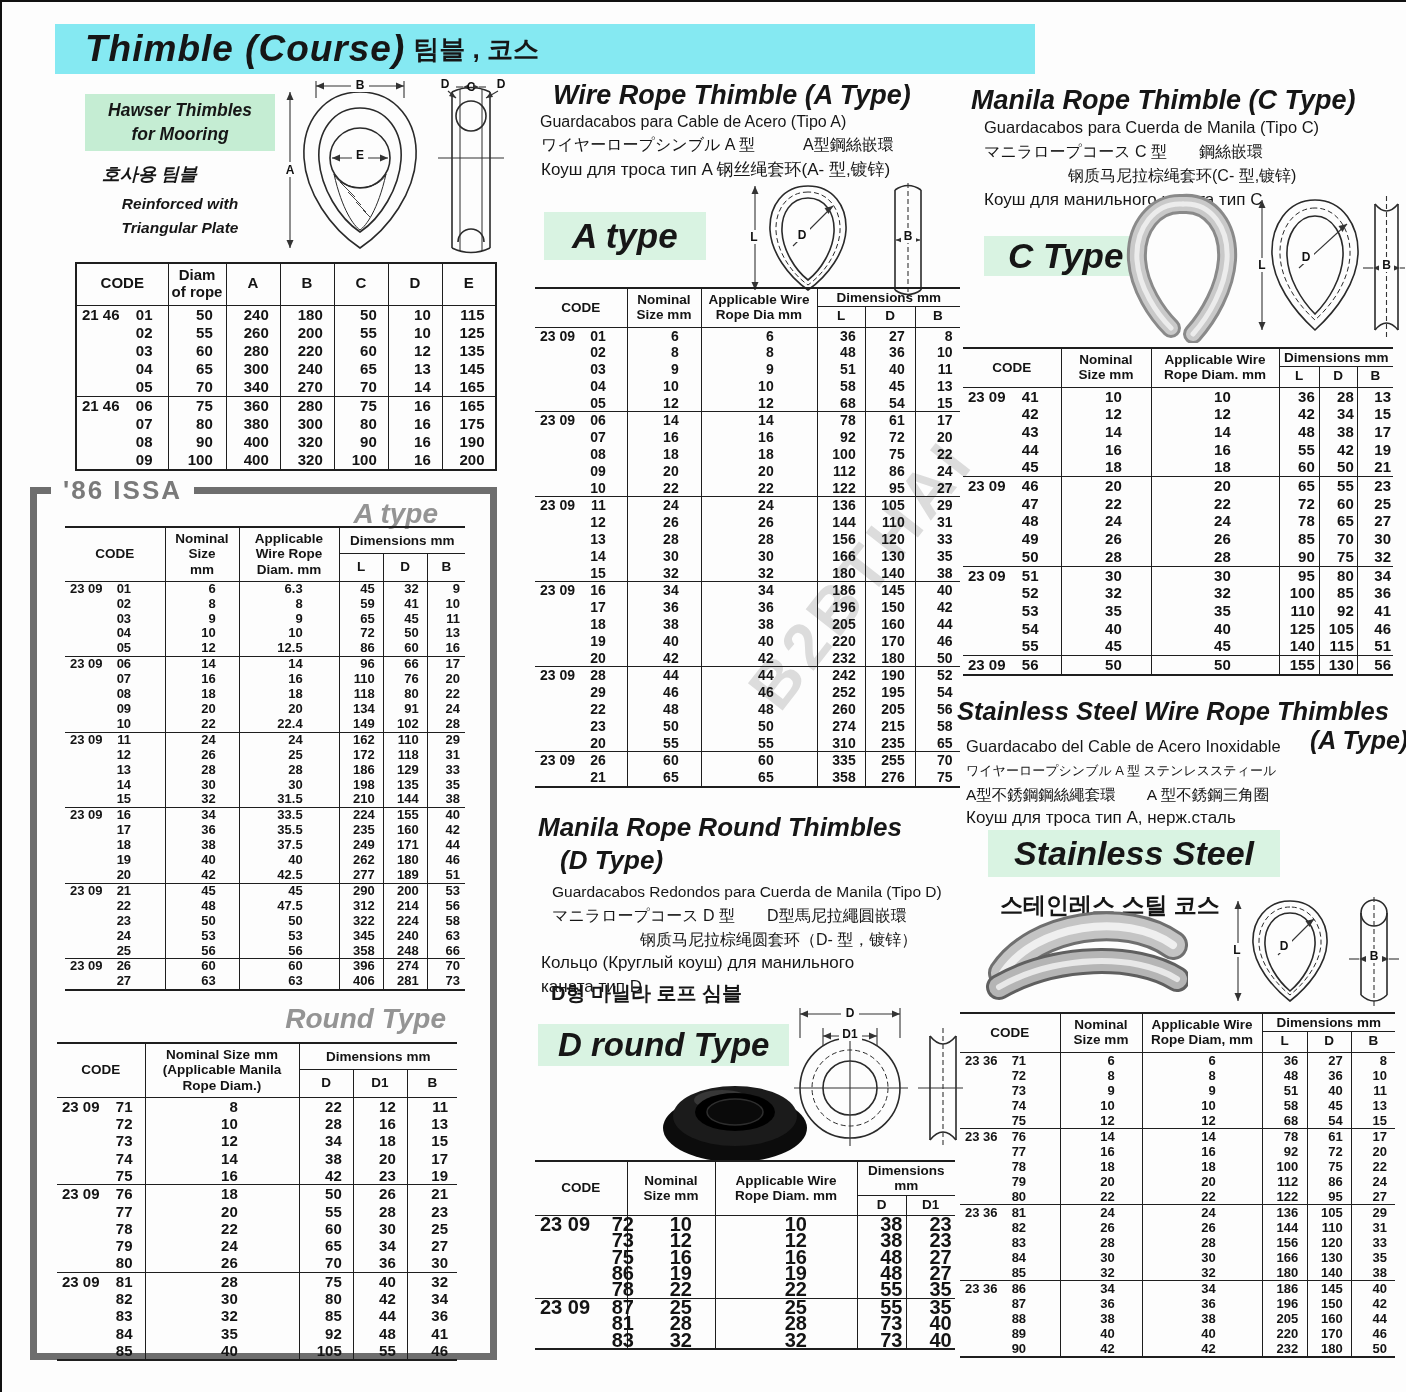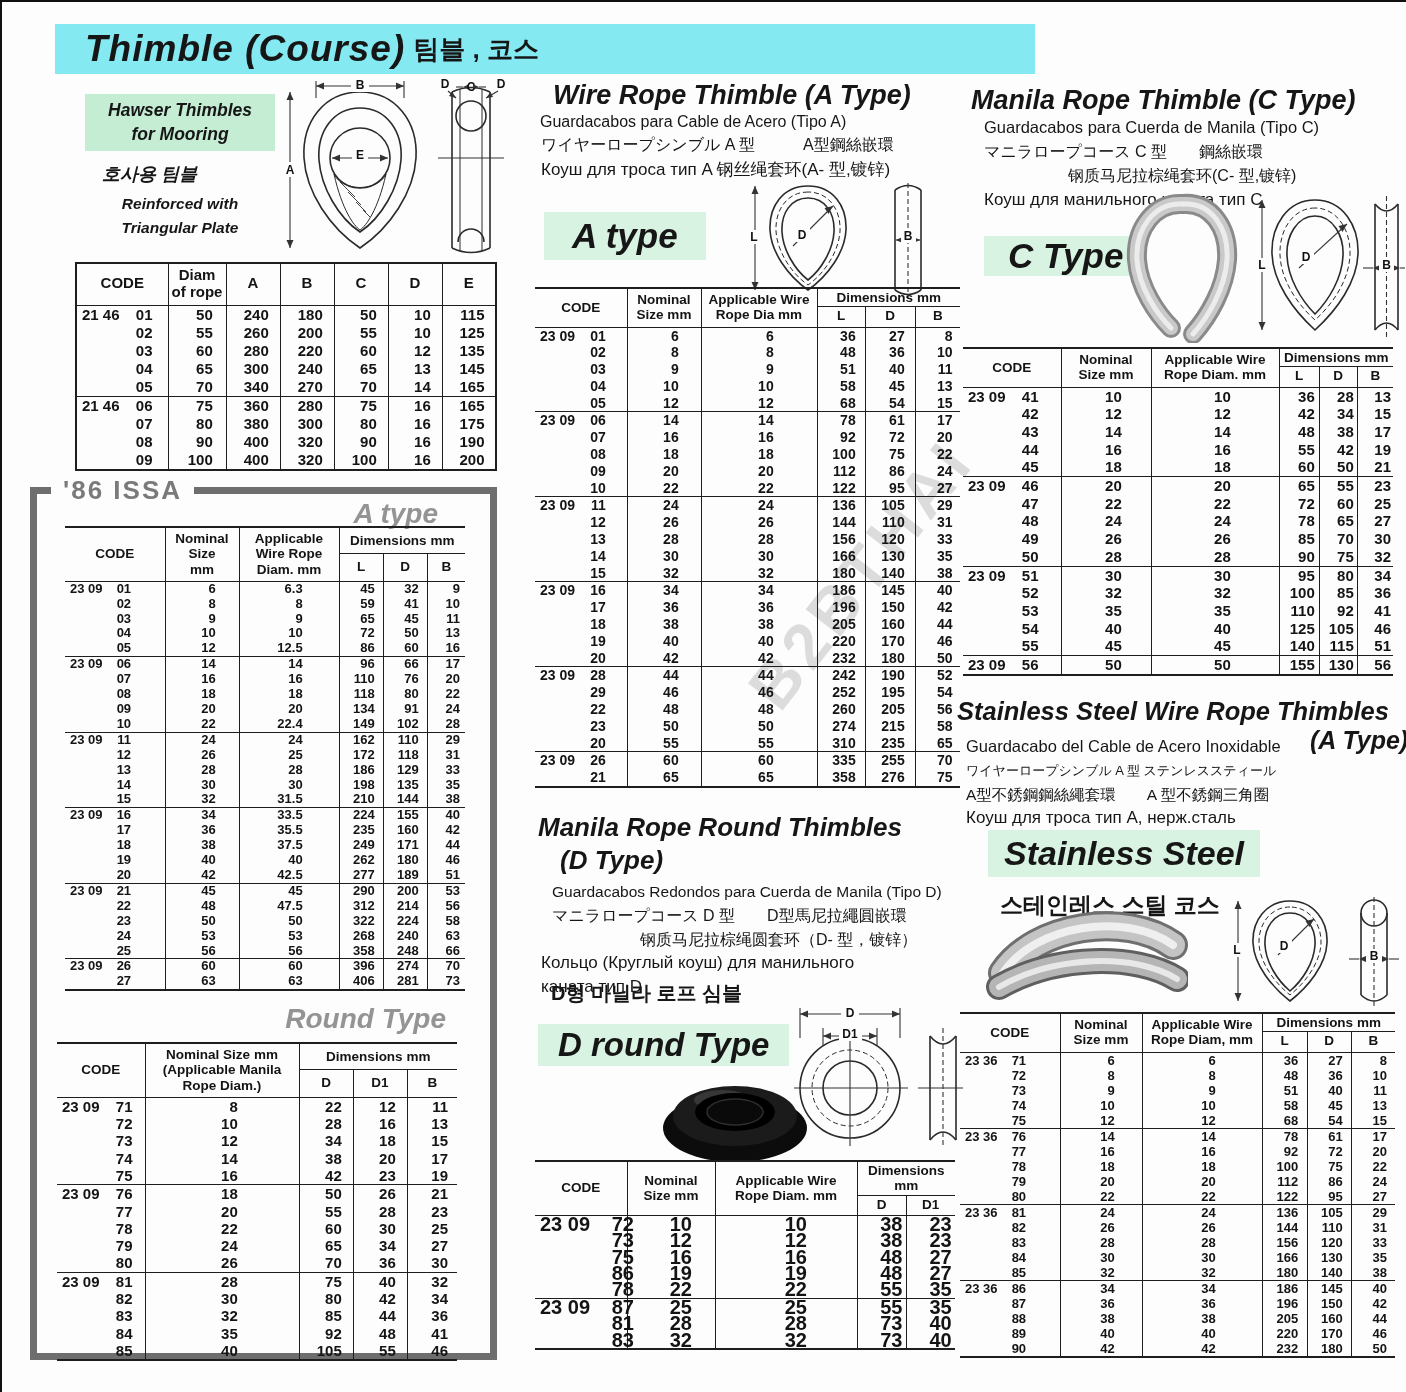--- a/index.html
+++ b/index.html
@@ -468,21 +468,21 @@
               <td class="vline num"><span>50</span></td>
               <td class="vline num"><span>50</span></td>
               <td class="vline num"><span>322</span></td>
               <td class="vline num"><span>224</span></td>
               <td class="vline num"><span>58</span></td>
             </tr>
             <tr>
               <td class="code-cell"><span class="pfx"></span><span class="sfx">24</span></td>
               <td class="vline num"><span>53</span></td>
               <td class="vline num"><span>53</span></td>
-              <td class="vline num"><span>268</span></td>
+              <td class="vline num"><span>345</span></td>
               <td class="vline num"><span>240</span></td>
               <td class="vline num"><span>63</span></td>
             </tr>
             <tr>
               <td class="code-cell"><span class="pfx"></span><span class="sfx">25</span></td>
               <td class="vline num"><span>56</span></td>
               <td class="vline num"><span>56</span></td>
               <td class="vline num"><span>358</span></td>
               <td class="vline num"><span>248</span></td>
               <td class="vline num"><span>66</span></td>
@@ -1248,21 +1248,21 @@
         </tbody>
       </table>
     </div>
 
   <div class="abs t-title" style="left:957px;top:697px;font-size:25.5px;">Stainless Steel Wire Rope Thimbles</div>
   <div class="abs t-sub" style="left:966px;top:737px;font-size:16.5px;">Guardacabo del Cable de Acero Inoxidable</div>
   <div class="abs t-title" style="left:1310px;top:726px;font-size:25px;">(A Type)</div>
   <div class="abs t-sub" style="left:966px;top:762px;font-size:13px;">ワイヤーロープシンブル A 型 ステンレススティール</div>
   <div class="abs t-sub" style="left:966px;top:785px;font-size:15.5px;">A型不銹鋼鋼絲繩套環　　A 型不銹鋼三角圈</div>
   <div class="abs t-sub" style="left:966px;top:808px;font-size:17px;">Коуш для троса тип А, нерж.сталь</div>
-  <div class="abs green-label" style="left:988px;top:830px;font-size:34px;padding:4px 16px;">Stainless Steel</div>
+  <div class="abs green-label" style="left:988px;top:830px;font-size:34px;padding:4px 26px;">Stainless Steel</div>
   <div class="abs" style="left:1000px;top:890px;font-size:23px;font-weight:bold;">스테인레스 스틸 코스</div>
 
   <svg class="abs" style="left:983px;top:903px;" width="205" height="102" viewBox="0 0 205 102">
     <path d="M20,70 C52,22 142,8 190,42" stroke="#6f6f6f" stroke-width="30" fill="none" stroke-linecap="round"></path>
     <path d="M20,70 C52,22 142,8 190,42" stroke="#c4c4c4" stroke-width="24" fill="none" stroke-linecap="round"></path>
     <path d="M20,70 C52,22 142,8 190,42" stroke="#efefef" stroke-width="8" fill="none" stroke-linecap="round"></path>
     <path d="M16,84 C72,52 152,50 194,76" stroke="#5f5f5f" stroke-width="26" fill="none" stroke-linecap="round"></path>
     <path d="M16,84 C72,52 152,50 194,76" stroke="#b5b5b5" stroke-width="20" fill="none" stroke-linecap="round"></path>
     <path d="M16,84 C72,52 152,50 194,76" stroke="#e8e8e8" stroke-width="6" fill="none" stroke-linecap="round"></path>
   </svg>

